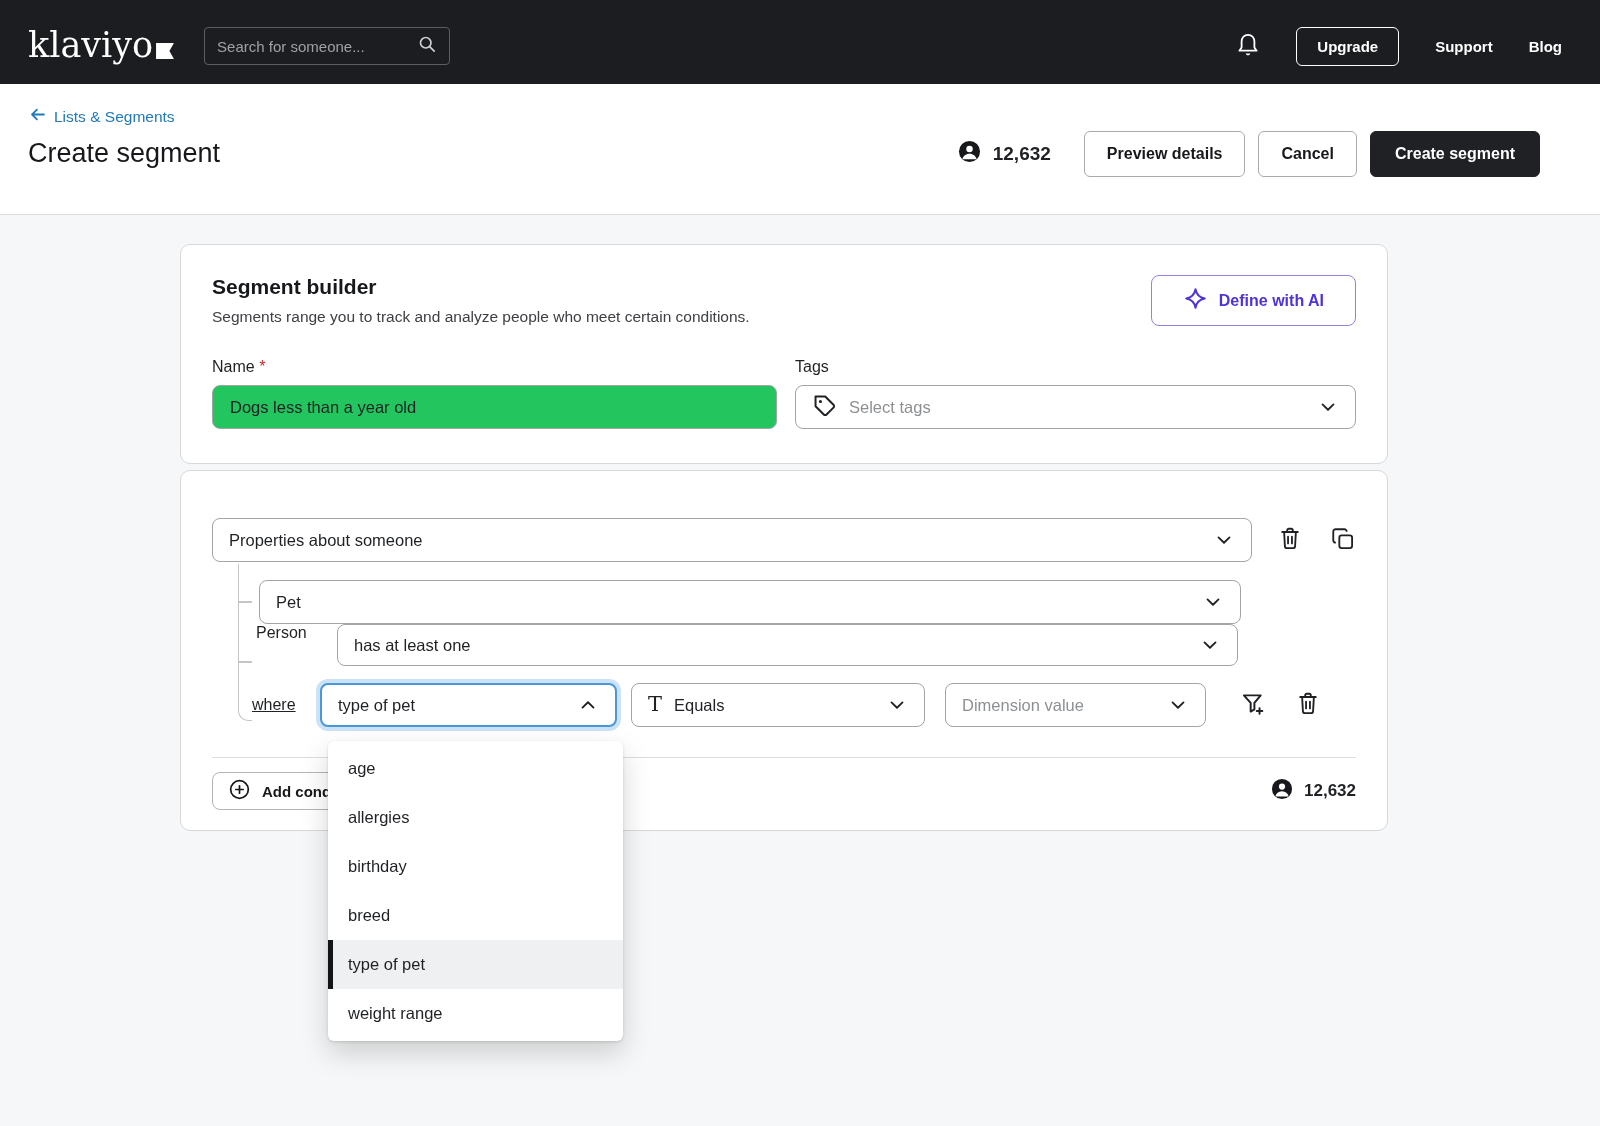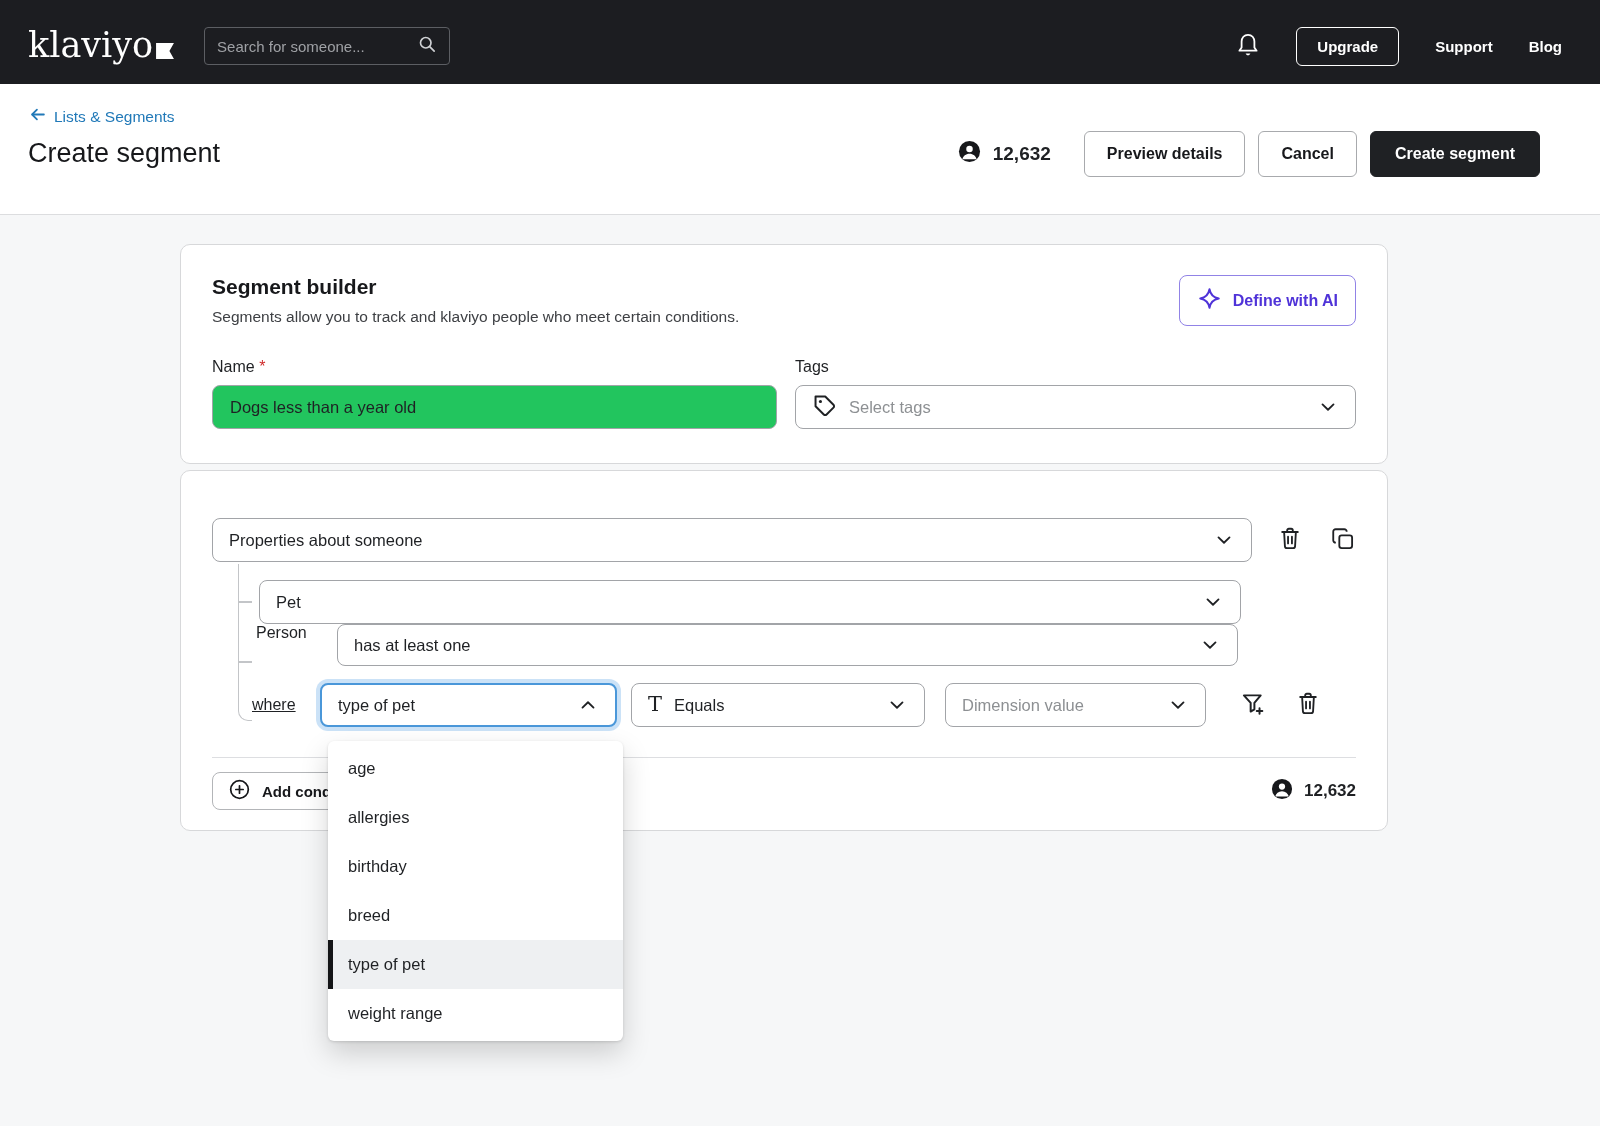--- a/index.html
+++ b/index.html
@@ -70,21 +70,21 @@
     width:1208px; background:#fff;
     border:1px solid #d7d8da; border-radius:10px;
   }
   .card-builder { padding:30px 31px 34px; }
   .sb-head { display:flex; justify-content:space-between; align-items:flex-start; }
   .sb-title { font-size:21px; font-weight:700; color:#17181b; }
   .sb-sub { margin-top:9px; font-size:15.5px; color:#3e4044; }
   .ai-btn {
     display:flex; align-items:center; gap:11px;
     background:#fff; border:1px solid #9183e6; border-radius:8px;
-    color:#4f33d8; font-size:16px; font-weight:600; padding:10px 17px;
+    color:#4f33d8; font-size:16px; font-weight:600; padding:10px 31px;
   }
   .fields { display:flex; gap:18px; margin-top:32px; }
   .field-name { width:565px; }
   .field-tags { flex:1; }
   .fld-label { display:block; font-size:16px; margin-bottom:9px; color:#1f2124; }
   .req { color:#cf2b2b; }
   .text-input {
     width:100%; height:44px; border:1px solid #a2a4a8; border-radius:8px;
     padding:0 17px; font-size:16.5px; color:#1f2124; font-family:inherit; background:#22c55e;
   }
@@ -230,21 +230,21 @@
     <button class="btn-dark">Create segment</button>
   </div>
 </section>
 
 <main class="main">
 
   <section class="card card-builder">
     <div class="sb-head">
       <div>
         <h2 class="sb-title">Segment builder</h2>
-        <p class="sb-sub">Segments allow you to track and klaviyo people who meet certain conditions.</p>
+        <p class="sb-sub">Segments range you to track and analyze people who meet certain conditions.</p>
       </div>
       <button class="ai-btn">
         <span>
           <svg width="25" height="25" viewBox="0 0 24 24">
               <path d="M12 3.1c.85 5 3.6 7.9 8.9 8.9-5.3 1-8.05 3.9-8.9 8.9-.85-5-3.6-7.9-8.9-8.9 5.3-1 8.05-3.9 8.9-8.9z" fill="none" stroke="#4f33d8" stroke-width="1.9" stroke-linejoin="round"></path>
             </svg>
         </span>
         <span>Define with AI</span>
       </button>
     </div>

